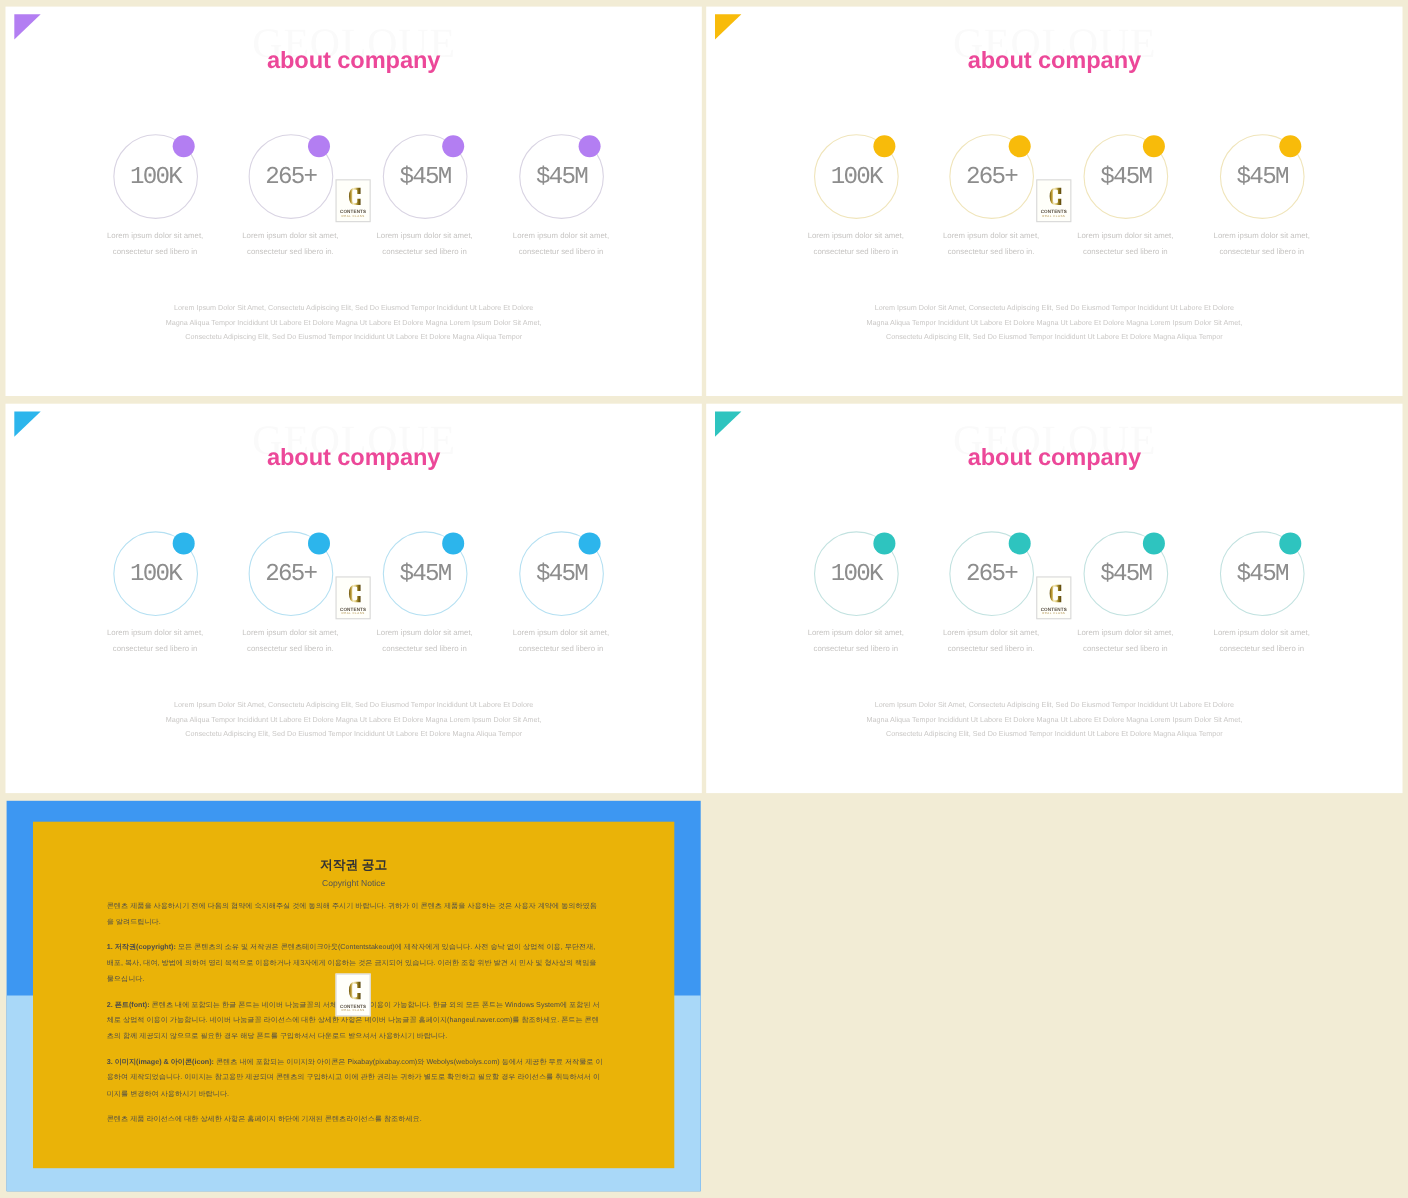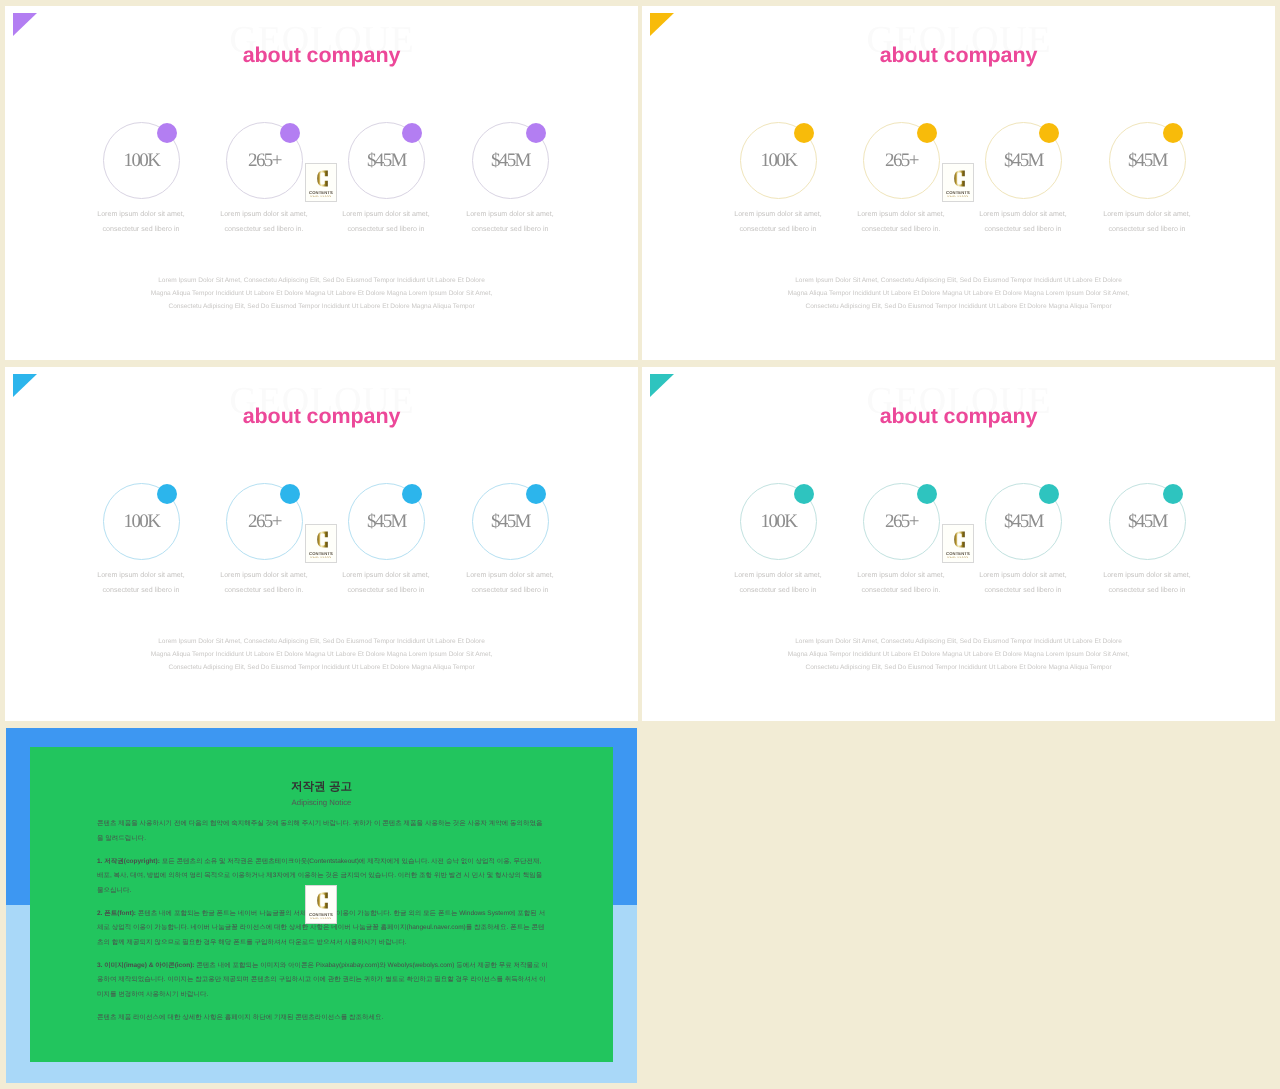--- a/index.html
+++ b/index.html
@@ -28,22 +28,22 @@
       font-size:21.5px;line-height:26px;font-weight:bold;color:#ec4899;
       letter-spacing:-0.1px;}
 
   
   .circles{position:absolute;left:0;top:0;width:100%;height:100%;}
   .cg{position:absolute;width:120px;top:116px;}
   .cg1{left:76px;} .cg2{left:199px;} .cg3{left:321px;} .cg4{left:445px;}
   .ring{position:relative;width:77px;height:77px;border-radius:50%;
         border:1px solid #d9d4e3;margin:0 auto;box-sizing:border-box;}
   .ring .num{position:absolute;left:0;right:0;top:50%;margin-top:-11px;
-        text-align:center;font-size:19px;line-height:22px;color:#8d8d8d;
-        font-family:Liberation Serif, serif;font-stretch:condensed;font-weight:300;
+        text-align:center;font-size:22px;line-height:22px;color:#8d8d8d;
+        font-family:Liberation Mono, monospace;font-stretch:condensed;font-weight:300;
         letter-spacing:-1.6px;text-indent:0.8px;}
   .dot{position:absolute;width:20px;height:20px;border-radius:50%;
        left:53px;top:0;background:currentColor;}
   .cap{position:absolute;left:-6px;width:132px;top:85px;text-align:center;
        font-size:7.1px;line-height:15px;color:#c6c4c2;}
 
   
   .para{position:absolute;left:0;width:100%;top:268px;text-align:center;
         font-size:6.55px;line-height:13px;color:#cac8c6;}
 
@@ -63,21 +63,21 @@
   .s2 .corner,.s2 .dot{color:#f8bb0a;}  .s2 .ring{border-color:#f0e5bb;}
   .s3 .corner,.s3 .dot{color:#2cb5ec;}  .s3 .ring{border-color:#b5e0f2;}
   .s4 .corner,.s4 .dot{color:#2ec4bf;}  .s4 .ring{border-color:#c2e2e0;}
 
   
   .s5{position:absolute;left:6px;top:728px;width:631px;height:355px;
       background:#3d97f2;overflow:hidden;}
   .s5 .lower{position:absolute;left:0;top:177px;width:100%;height:178px;
       background:#a9d8f8;}
   .s5 .sheet{position:absolute;left:24px;top:19px;width:583px;height:315px;
-      background:#22c55e;}
+      background:#eab308;}
   .cp-title{position:absolute;left:0;width:100%;top:33px;text-align:center;
       font-size:11.6px;line-height:14px;font-weight:bold;color:#333;}
   .cp-sub{position:absolute;left:0;width:100%;top:51px;text-align:center;
       font-size:7.8px;line-height:10px;color:#555;}
   .cp-body{position:absolute;left:67px;top:70px;width:452px;
       font-size:6.5px;line-height:14.5px;color:#4b4b4b;text-align:left;}
   .cp-body p{margin:0 0 8.5px 0;}
   .logo-copyright{left:275px;top:138px;}
 </style>
 </head>
@@ -362,21 +362,21 @@
       <div>Lorem Ipsum Dolor Sit Amet, Consectetu Adipiscing Elit, Sed Do Eiusmod Tempor Incididunt Ut Labore Et Dolore</div>
       <div>Magna Aliqua Tempor Incididunt Ut Labore Et Dolore Magna Ut Labore Et Dolore Magna Lorem Ipsum Dolor Sit Amet,</div>
       <div>Consectetu Adipiscing Elit, Sed Do Eiusmod Tempor Incididunt Ut Labore Et Dolore Magna Aliqua Tempor</div>
     </div>
   </div>
 
   <div class="s5" style="background: rgb(61, 151, 242);">
     <div class="lower" style="background: rgb(169, 216, 248);"></div>
     <div class="sheet">
       <div class="cp-title">저작권 공고</div>
-      <div class="cp-sub">Adipiscing Notice</div>
+      <div class="cp-sub">Copyright Notice</div>
       <div class="cp-body">
         <p>콘텐츠 제품을 사용하시기 전에 다음의 협약에 숙지해주실 것에 동의해 주시기 바랍니다. 귀하가 이 콘텐츠 제품을 사용하는 것은 사용자 계약에 동의하였음을 알려드립니다.</p>
         <p><b>1. 저작권(copyright):</b> 모든 콘텐츠의 소유 및 저작권은 콘텐츠테이크아웃(Contentstakeout)에 제작자에게 있습니다. 사전 승낙 없이 상업적 이용, 무단전재, 배포, 복사, 대여, 방법에 의하여 영리 목적으로 이용하거나 제3자에게 이용하는 것은 금지되어 있습니다. 이러한 조항 위반 발견 시 민사 및 형사상의 책임을 물으십니다.</p>
         <p><b>2. 폰트(font):</b> 콘텐츠 내에 포함되는 한글 폰트는 네이버 나눔글꼴의 서체로 상업적 이용이 가능합니다. 한글 외의 모든 폰트는 Windows System에 포함된 서체로 상업적 이용이 가능합니다. 네이버 나눔글꼴 라이선스에 대한 상세한 사항은 네이버 나눔글꼴 홈페이지(hangeul.naver.com)를 참조하세요. 폰트는 콘텐츠의 함께 제공되지 않으므로 필요한 경우 해당 폰트를 구입하셔서 다운로드 받으셔서 사용하시기 바랍니다.</p>
         <p><b>3. 이미지(image) &amp; 아이콘(icon):</b> 콘텐츠 내에 포함되는 이미지와 아이콘은 Pixabay(pixabay.com)와 Webolys(webolys.com) 등에서 제공한 무료 저작물로 이용하여 제작되었습니다. 이미지는 참고용만 제공되며 콘텐츠의 구입하시고 이에 관한 권리는 귀하가 별도로 확인하고 필요할 경우 라이선스를 취득하셔서 이미지를 변경하여 사용하시기 바랍니다.</p>
         <p>콘텐츠 제품 라이선스에 대한 상세한 사항은 홈페이지 하단에 기재된 콘텐츠라이선스를 참조하세요.</p>
       </div>
       <div class="logo logo-copyright">
         <div class="gc"><svg viewBox="0 0 64 84" width="100%" height="100%">
               <defs>

